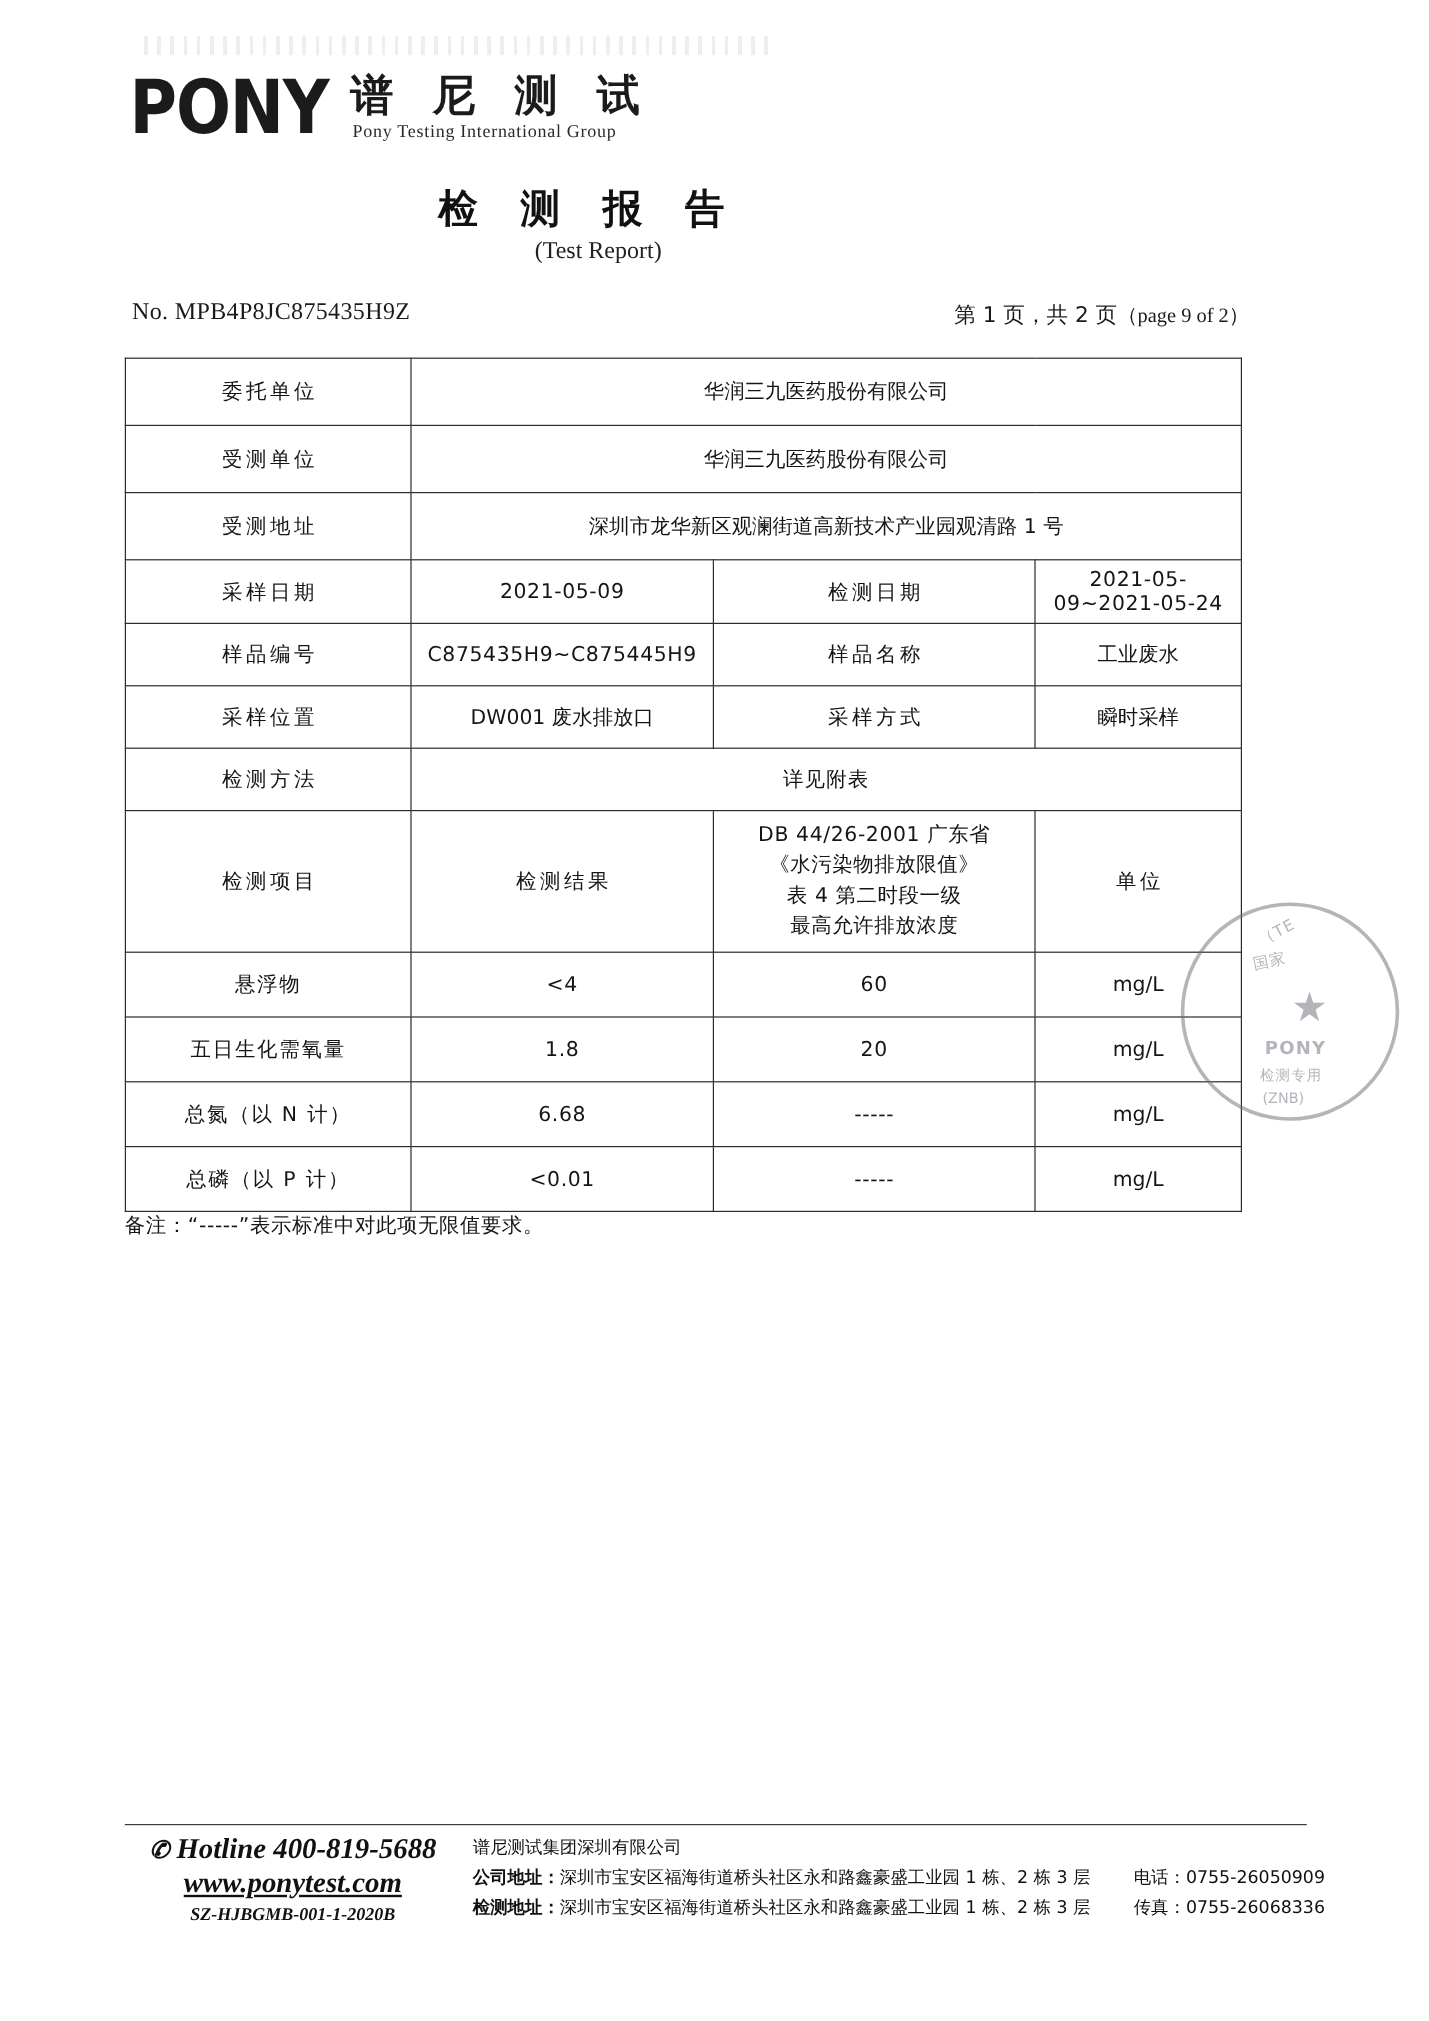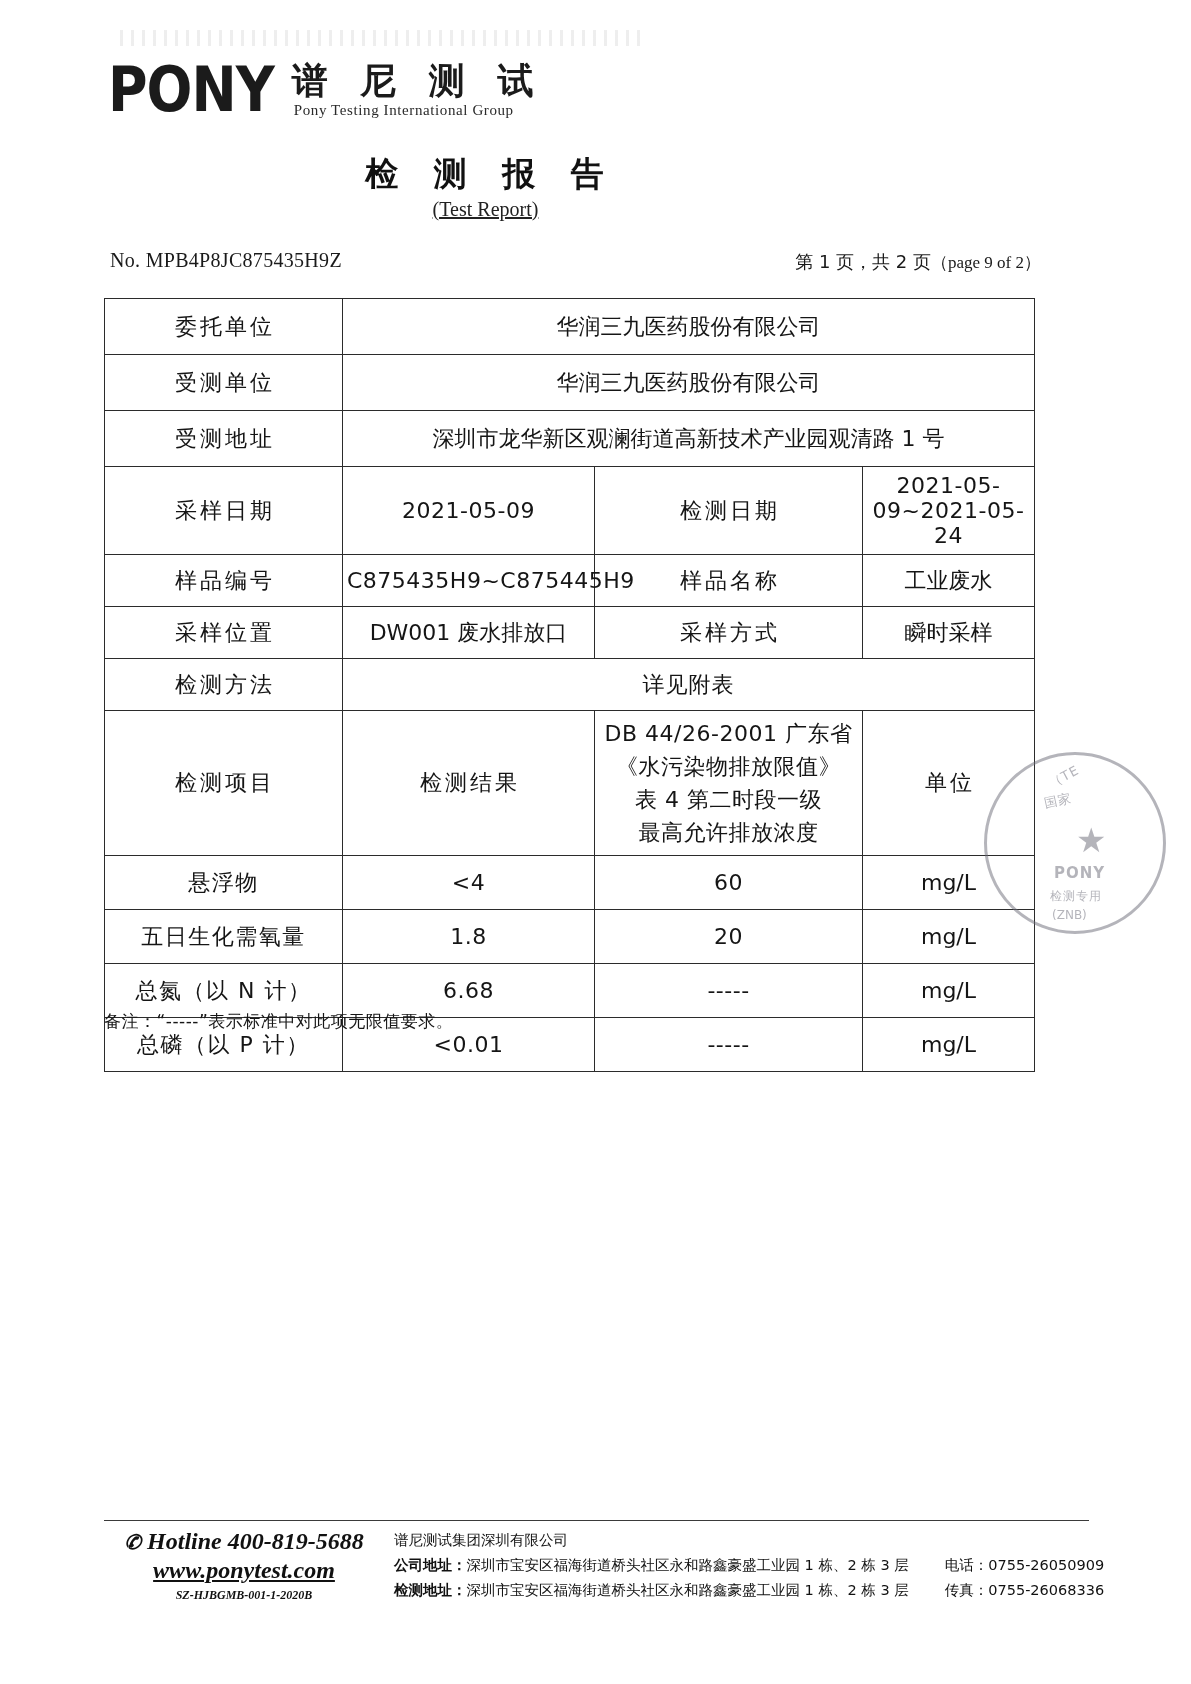--- a/index.html
+++ b/index.html
@@ -73,26 +73,25 @@
     font-family: "DejaVu Sans", sans-serif;
     font-weight: bold;
     font-size: 33px;
     letter-spacing: 12px;
     text-indent: 12px;
     color: #111;
   }
   .title-en {
     position: absolute;
     top: 198px;
-    left: 3px;
+    left: 16px;
     width: 965px;
     text-align: center;
     font-size: 20px;
     color: #222;
-    text-decoration: underline;
   }
 
   
   .report-no {
     position: absolute;
     top: 249px;
     left: 110px;
     font-size: 20px;
     letter-spacing: 0.3px;
   }
@@ -110,21 +109,21 @@
     position: absolute;
     top: 298px;
     left: 104px;
     width: 930px;
     border-collapse: collapse;
     table-layout: fixed;
   }
   table.main td {
     border: 1px solid #2b2b2b;
     font-family: "DejaVu Sans", sans-serif;
-    font-size: 22px;
+    font-size: 17px;
     text-align: center;
     vertical-align: middle;
     padding: 6px 4px;
     color: #151515;
   }
   td.label {
     letter-spacing: 3px;
     text-indent: 3px;
   }
   .r-h { height: 56px; }
@@ -240,21 +239,21 @@
   .f-web {
     font-family: "Liberation Serif", serif;
     font-weight: bold;
     font-size: 24px;
     color: #111;
     margin-top: 2px;
     text-decoration: underline;
   }
   .f-code {
     font-family: "Liberation Serif", serif;
-    font-size: 12px;
+    font-size: 15px;
     font-weight: bold;
     margin-top: 4px;
     color: #111;
   }
   .f-right {
     position: absolute;
     left: 290px;
     top: 0;
     width: 700px;
     font-size: 14.5px;

